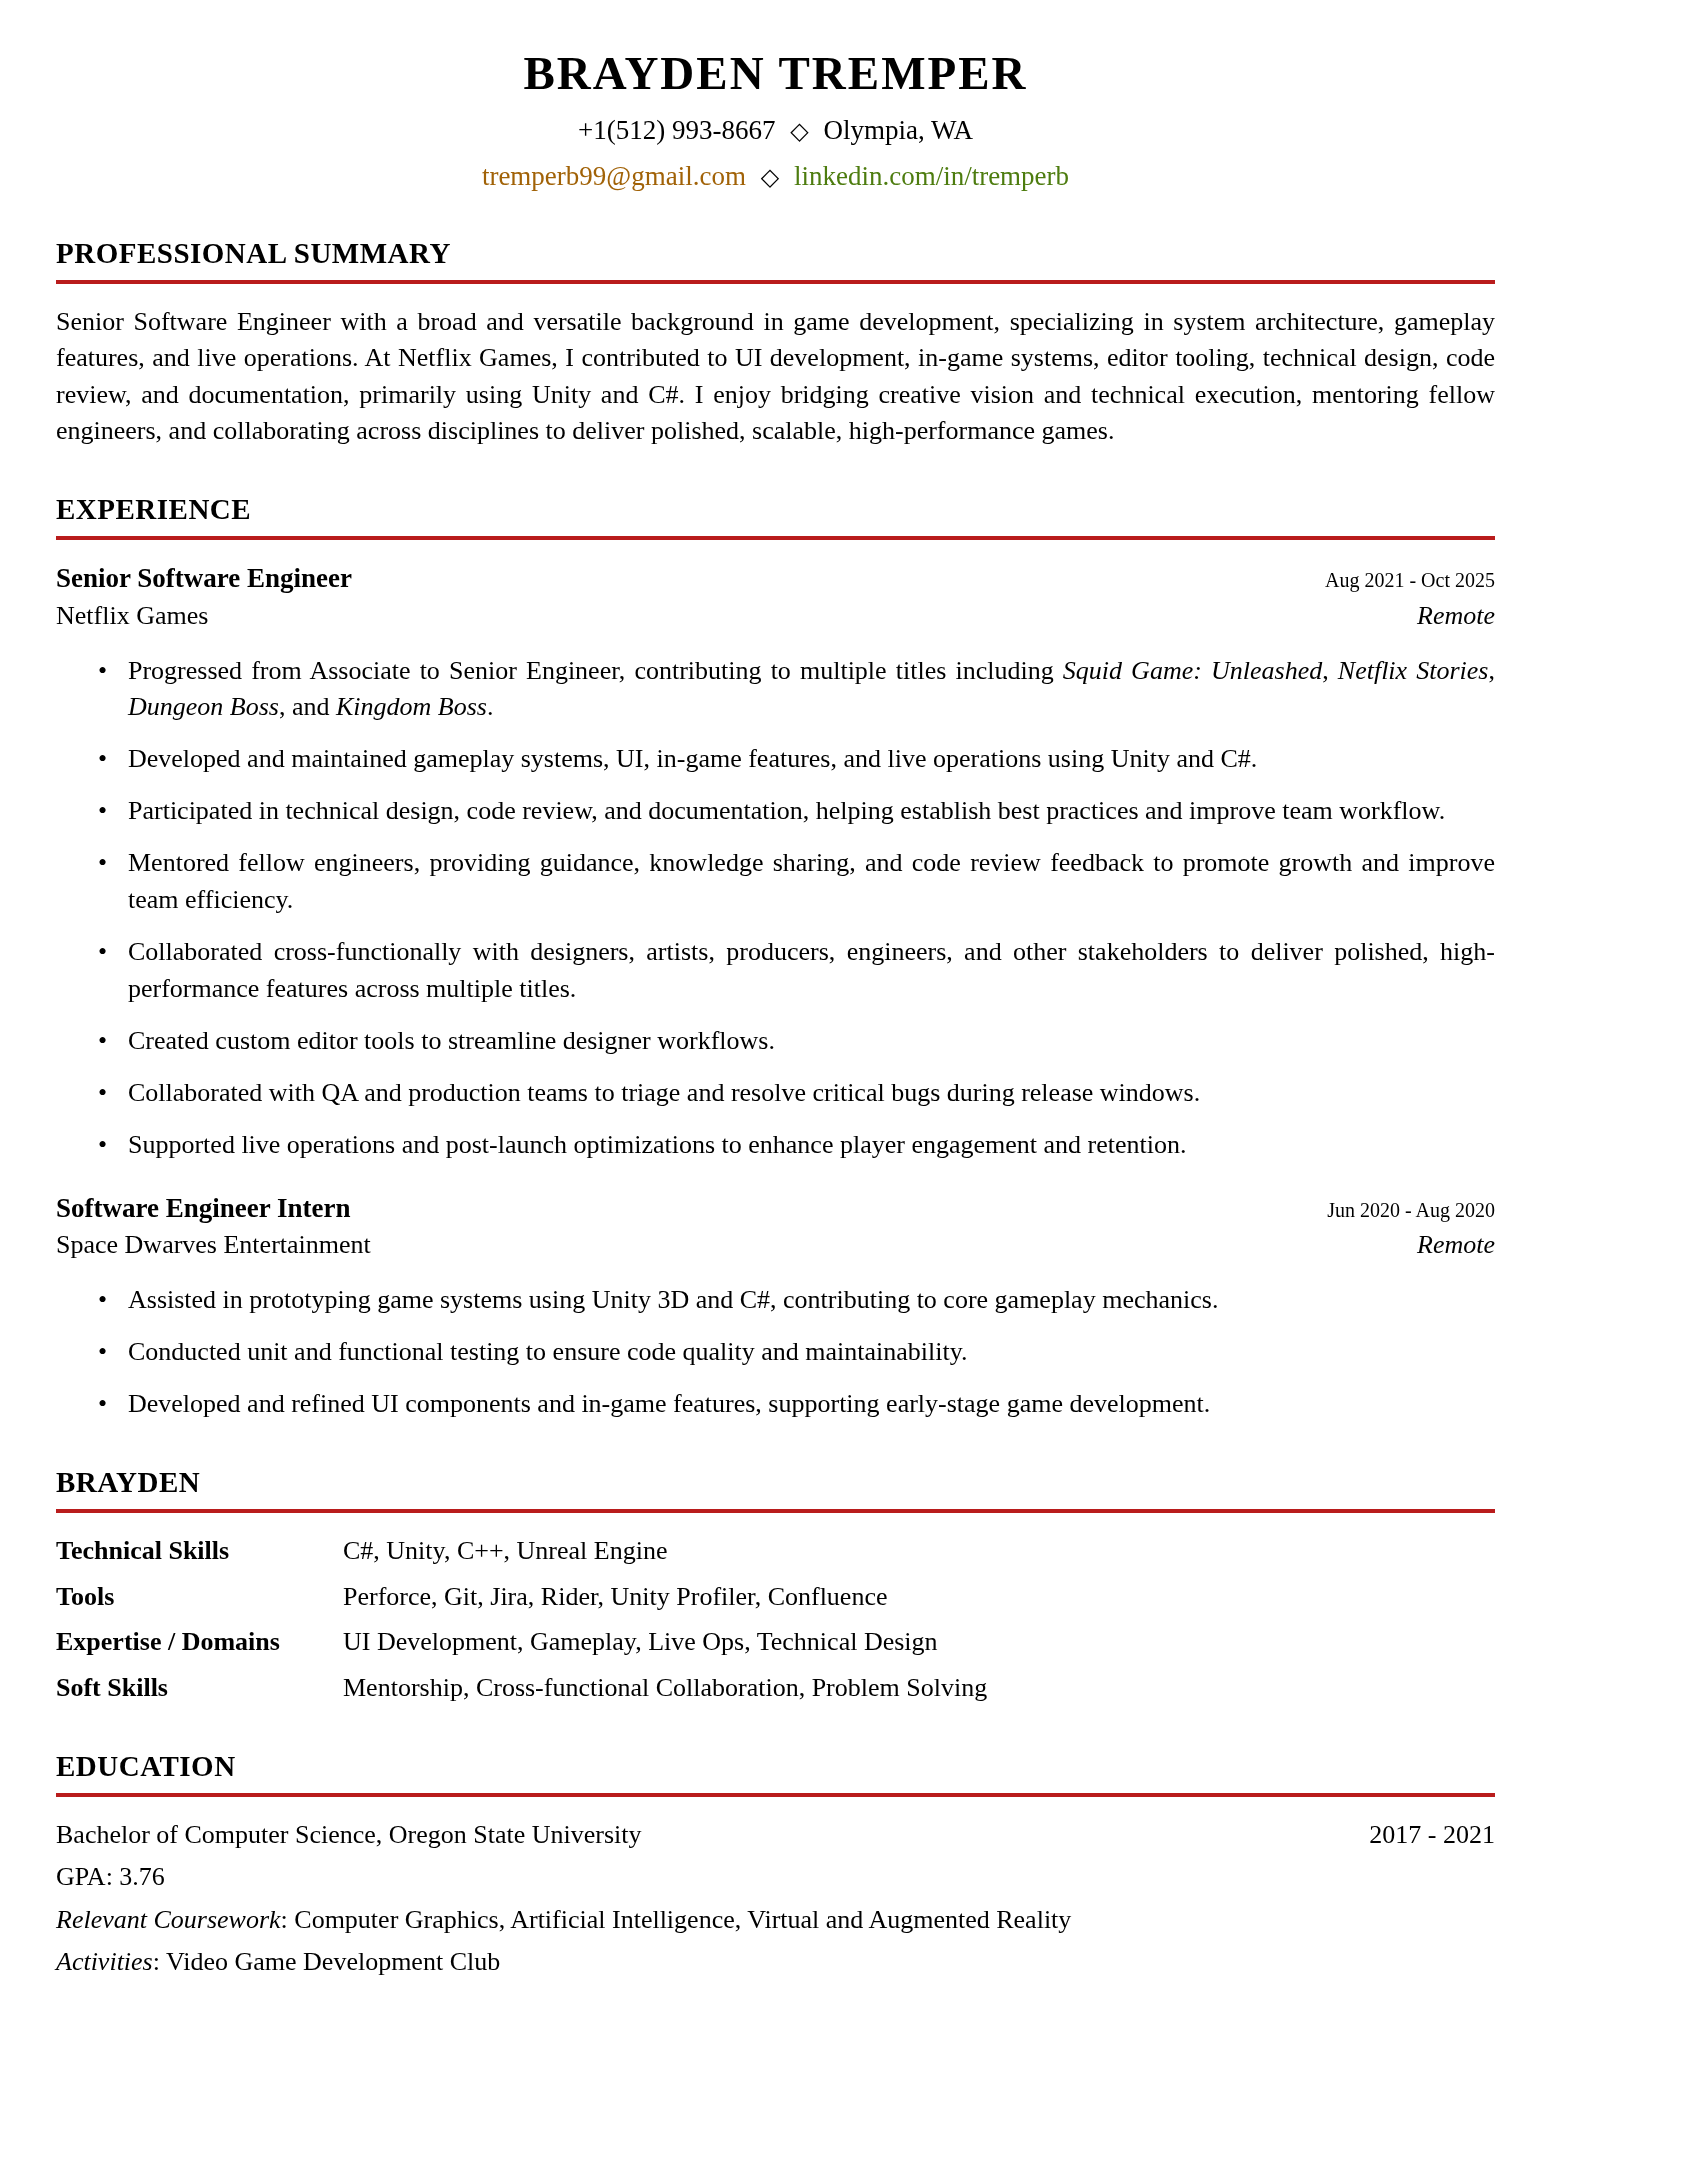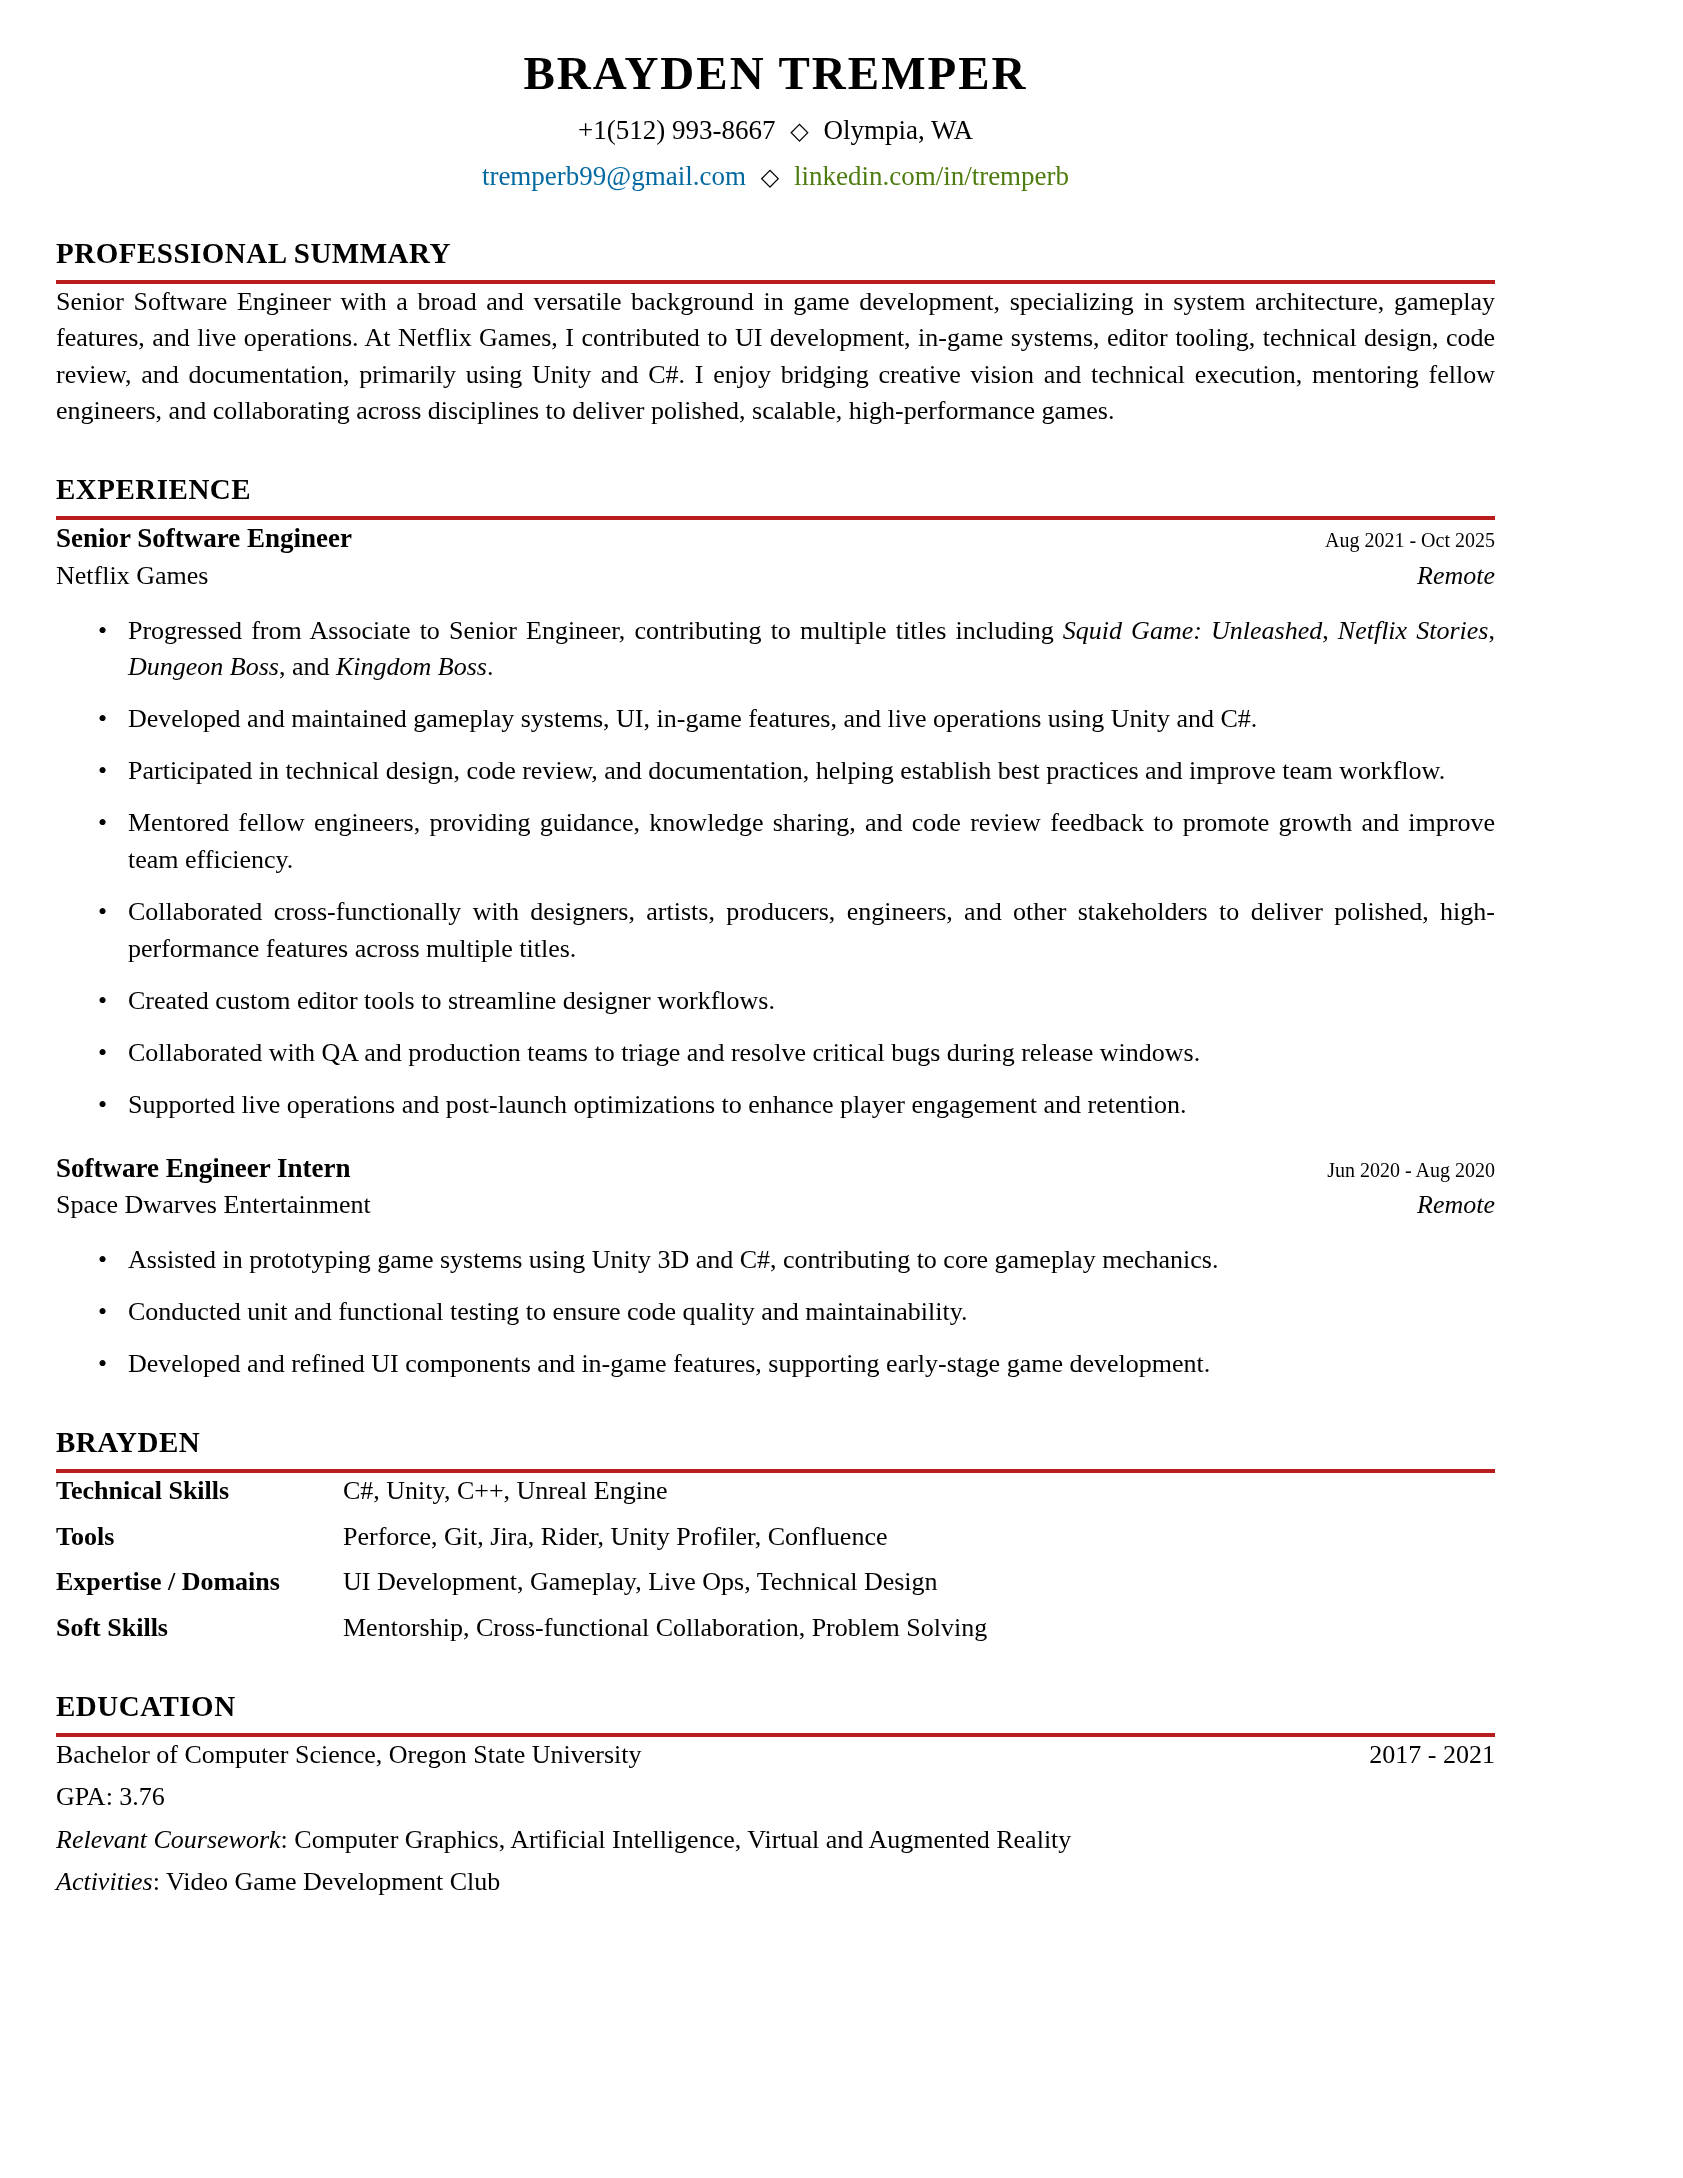--- a/index.html
+++ b/index.html
@@ -32,21 +32,21 @@
   a.doc-link { text-decoration: none; }
   
   .section { margin-top: 44px; }
   .section-heading {
     font-size: 29px;
     font-weight: bold;
     letter-spacing: 0.5px;
     padding-bottom: 10px;
     border-bottom: 4px solid #b91c1c;
   }
-  .section-body { font-size: 26px; line-height: 1.40; }
+  .section-body { margin-top: 20px; font-size: 26px; line-height: 1.40; }
   .summary-text { text-align: justify; }
   
   .job { margin-top: 22px; }
   .job:first-child { margin-top: 0; }
   .job-row {
     display: flex;
     justify-content: space-between;
     align-items: baseline;
   }
   .job-title { font-weight: bold; font-size: 27px; }
@@ -91,21 +91,21 @@
 <div class="page">
 
   <div class="header">
     <div class="name">BRAYDEN TREMPER</div>
     <div class="contact-line">
       <span>+1(512) 993-8667</span>
       <span class="sep">◇</span>
       <span>Olympia, WA</span>
     </div>
     <div class="contact-line">
-      <a href="#" class="doc-link" style="color: #0369a1;">tremperb99@gmail.com</a>
+      <a href="#" class="doc-link" style="color: #a16207;">tremperb99@gmail.com</a>
       <span class="sep">◇</span>
       <a href="#" class="doc-link" style="color: #4d7c0f;">linkedin.com/in/tremperb</a>
     </div>
   </div>
 
   <div class="section">
     <div class="section-heading">PROFESSIONAL SUMMARY</div>
     <div class="section-body">
       <p class="summary-text">Senior Software Engineer with a broad and versatile background in game development, specializing in system architecture, gameplay features, and live operations. At Netflix Games, I contributed to UI development, in-game systems, editor tooling, technical design, code review, and documentation, primarily using Unity and C#. I enjoy bridging creative vision and technical execution, mentoring fellow engineers, and collaborating across disciplines to deliver polished, scalable, high-performance games.</p>
     </div>

